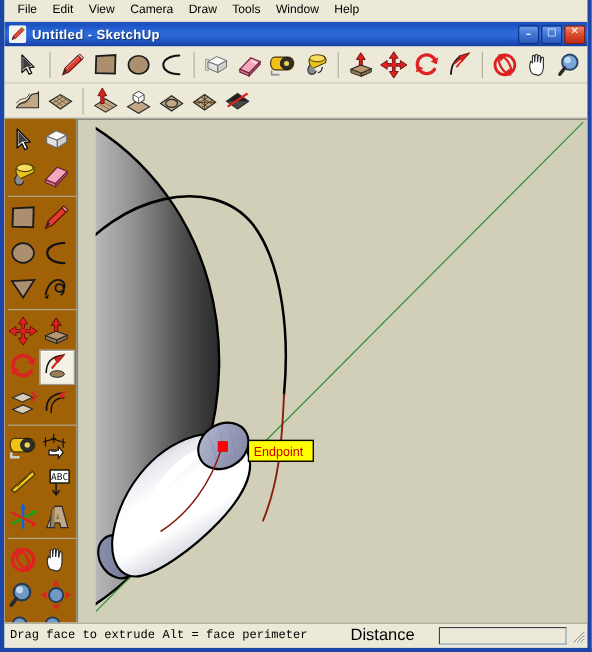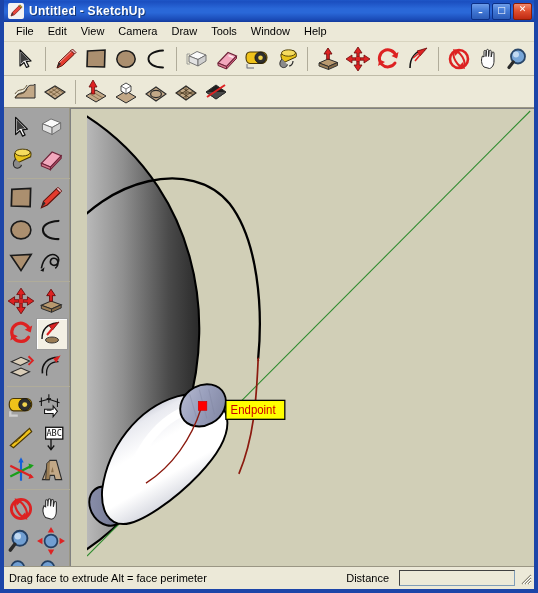--- a/index.html
+++ b/index.html
@@ -135,21 +135,21 @@
 
   
   #main-area {
     position: relative;
     height: 458px;
     display: flex;
     background: #ece9d8;
   }
   #left-toolbar {
     width: 66px;
-    background: #a3a3a3;
+    background: #a16207;
     border-right: 1px solid #9a9684;
     box-sizing: border-box;
     padding: 3px 0 0 2px;
     display: flex;
     flex-wrap: wrap;
     align-content: flex-start;
     flex: 0 0 auto;
   }
   .lt-icon {
     width: 30px; height: 30px;
@@ -190,25 +190,26 @@
     align-items: center;
     border-top: 1px solid #9a9684;
     box-sizing: border-box;
     padding: 0 2px 0 5px;
   }
   #status-text {
     font-size: 11px;
     color: #000;
     flex: 1 1 auto;
     white-space: nowrap;
+    font-family: Liberation Mono, monospace;
   }
   #distance-label {
-    font-size: 11px;
+    font-size: 15px;
     color: #000;
-    margin-right: 10px;
+    margin-right: 22px;
     white-space: nowrap;
   }
   #distance-input {
     width: 116px;
     height: 16px;
     font-size: 11px;
     font-family: "Liberation Sans", sans-serif;
     border: 1px solid #7f9db9;
     border-top-color: #404040;
     border-left-color: #404040;
@@ -222,50 +223,50 @@
     margin-left: 3px;
     flex: 0 0 auto;
     position: relative;
   }
 </style>
 </head>
 <body>
 
 <div id="app-window">
 
-  <div id="title-bar">
-    <div id="title-icon">
-      <svg width="16" height="16" viewBox="0 0 16 16">
-        <rect x="0" y="0" width="16" height="16" rx="2" fill="#f2f2f2"></rect>
-        <path d="M3 13 L4.2 9.6 L11 2.8 L13.2 5 L6.4 11.8 Z" fill="#e8453c" stroke="#7a1410" stroke-width="0.7"></path>
-        <path d="M3 13 L4.2 9.6 L5.6 11 Z" fill="#3a3a3a"></path>
-        <path d="M11 2.8 L13.2 5 L14.2 4 L12 1.8 Z" fill="#c9a227" stroke="#6b5510" stroke-width="0.6"></path>
-      </svg>
-    </div>
-    <div id="title-text">Untitled - SketchUp</div>
-    <div class="win-btn min">
-      <span class="glyph">–</span>
-    </div>
-    <div class="win-btn max">
-      <span class="glyph">□</span>
-    </div>
-    <div class="win-btn close">
-      <span class="glyph">✕</span>
-    </div>
-  </div>
-
   <div id="menu-bar">
     <div class="menu-item">File</div>
     <div class="menu-item">Edit</div>
     <div class="menu-item">View</div>
     <div class="menu-item">Camera</div>
     <div class="menu-item">Draw</div>
     <div class="menu-item">Tools</div>
     <div class="menu-item">Window</div>
     <div class="menu-item">Help</div>
+  </div>
+
+  <div id="title-bar">
+    <div id="title-icon">
+      <svg width="16" height="16" viewBox="0 0 16 16">
+        <rect x="0" y="0" width="16" height="16" rx="2" fill="#f2f2f2"></rect>
+        <path d="M3 13 L4.2 9.6 L11 2.8 L13.2 5 L6.4 11.8 Z" fill="#e8453c" stroke="#7a1410" stroke-width="0.7"></path>
+        <path d="M3 13 L4.2 9.6 L5.6 11 Z" fill="#3a3a3a"></path>
+        <path d="M11 2.8 L13.2 5 L14.2 4 L12 1.8 Z" fill="#c9a227" stroke="#6b5510" stroke-width="0.6"></path>
+      </svg>
+    </div>
+    <div id="title-text">Untitled - SketchUp</div>
+    <div class="win-btn min">
+      <span class="glyph">–</span>
+    </div>
+    <div class="win-btn max">
+      <span class="glyph">□</span>
+    </div>
+    <div class="win-btn close">
+      <span class="glyph">✕</span>
+    </div>
   </div>
 
   <div id="toolbar-top">
 
     <div class="tb-icon">
       <svg width="28" height="28" viewBox="0 0 28 28">
         <path d="M9 5 L9 21 L13 17.5 L15.5 22.5 L17.8 21.4 L15.3 16.6 L20 16 Z" fill="#ffffff" stroke="#111" stroke-width="1.2" stroke-linejoin="round"></path>
         <path d="M10 7 L10 18.5 L13 15.8 L18 15.3 Z" fill="#3d3d3d"></path>
       </svg>
     </div>

